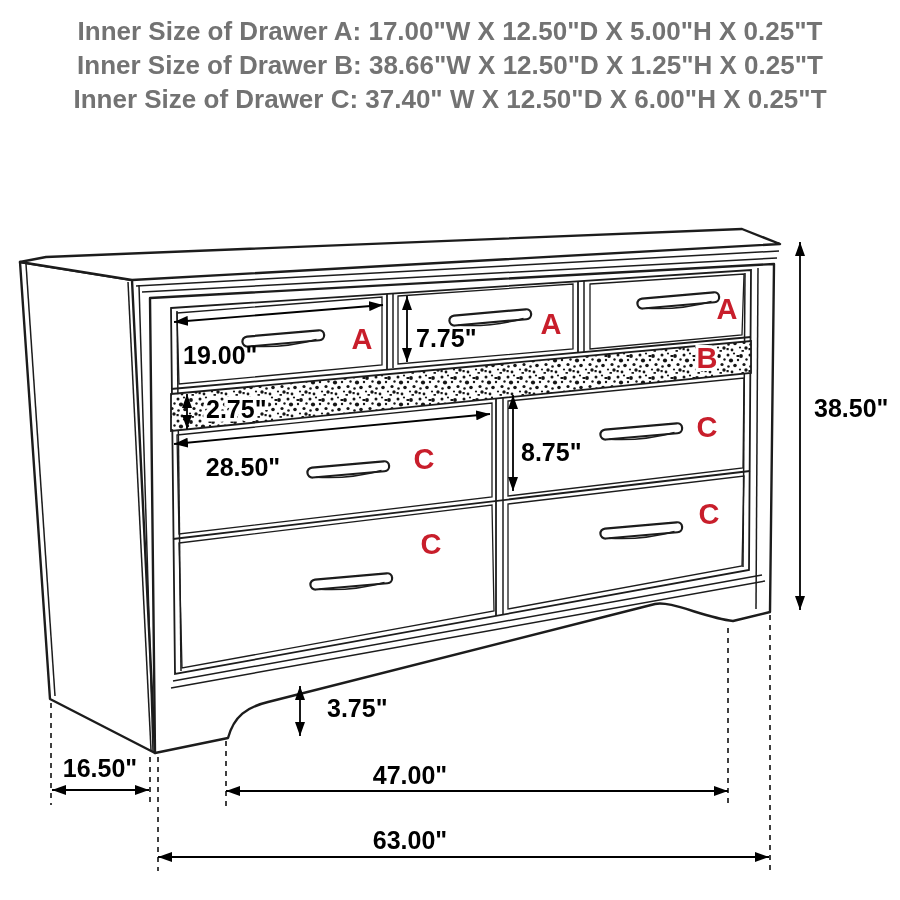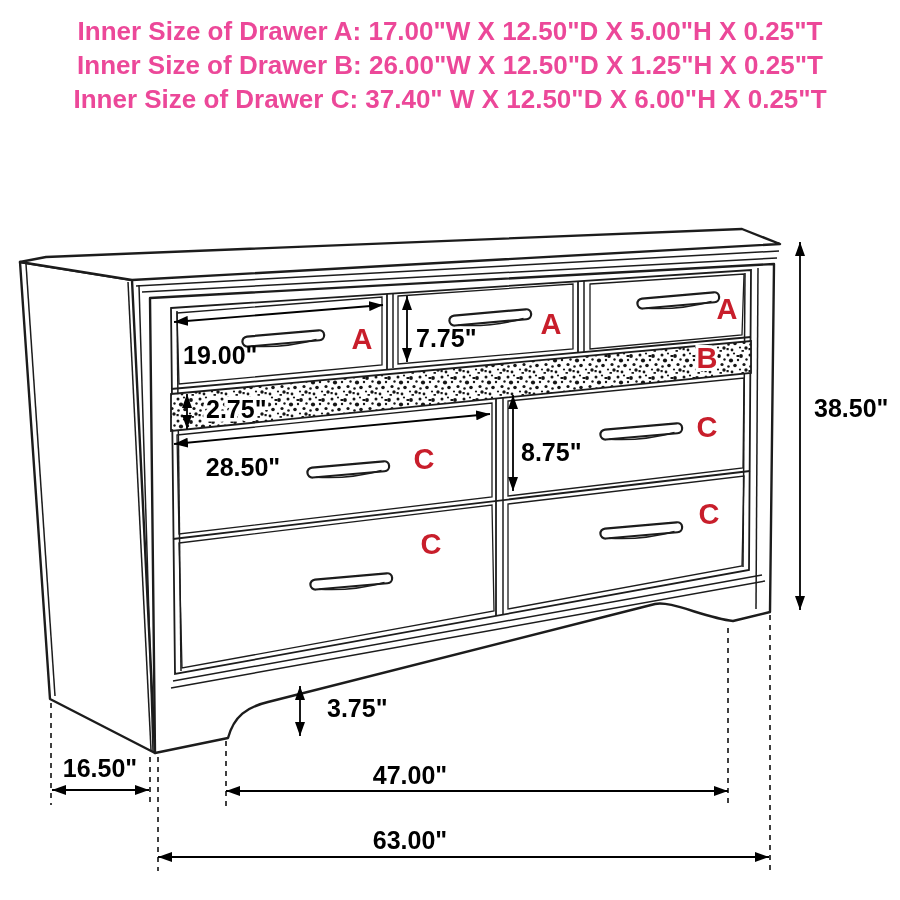--- a/index.html
+++ b/index.html
@@ -1,40 +1,40 @@
 <!DOCTYPE html>
 <html><head>
 <meta charset="utf-8">
 <style>
   html,body{margin:0;padding:0;background:#ffffff;}
   body{width:900px;height:900px;font-family:"Liberation Sans",sans-serif;}
   .stage{position:relative;width:900px;height:900px;background:#ffffff;overflow:hidden;}
   .title-block{
     position:absolute;top:14px;left:0;right:0;
-    text-align:center;font-weight:700;font-size:26px;line-height:34px;color:#ec4899;
+    text-align:center;font-weight:700;font-size:26px;line-height:34px;color:#737373;
   }
   svg.drawing{position:absolute;top:0;left:0;}
   .face{fill:#ffffff;stroke:#1c1c1c;stroke-width:2.4;stroke-linejoin:round;}
   .ln{stroke:#1c1c1c;stroke-width:1.5;fill:none;}
   .ln2{stroke:#1c1c1c;stroke-width:1.8;fill:none;}
   .inset{fill:none;stroke:#1c1c1c;stroke-width:1.3;}
   .dim{stroke:#000000;stroke-width:1.8;fill:none;}
   .dash{stroke:#000000;stroke-width:1.5;fill:none;stroke-dasharray:5 5;}
   .dimtext{font-size:25px;font-weight:700;fill:#000000;}
   .red-label{font-size:29px;font-weight:700;fill:#c81e2b;}
   .red-label.cased{stroke:#ffffff;stroke-width:6px;paint-order:stroke;}
 </style>
 </head>
 <body>
 
 <div class="stage">
 
   <div class="title-block">
     <div>Inner Size of Drawer A: 17.00"W X 12.50"D X 5.00"H X 0.25"T</div>
-    <div>Inner Size of Drawer B: 26.00"W X 12.50"D X 1.25"H X 0.25"T</div>
+    <div>Inner Size of Drawer B: 38.66"W X 12.50"D X 1.25"H X 0.25"T</div>
     <div>Inner Size of Drawer C: 37.40" W X 12.50"D X 6.00"H X 0.25"T</div>
   </div>
 
   <svg class="drawing" width="900" height="900" viewBox="0 0 900 900" style="font-family:'Liberation Sans',sans-serif;">
     <defs>
       <marker id="ah" markerUnits="userSpaceOnUse" markerWidth="14" markerHeight="10" refX="14" refY="5" orient="auto-start-reverse">
         <path d="M0,0 L14,5 L0,10 Z" fill="#000"></path>
       </marker>
       <pattern id="sparkle" width="22" height="22" patternUnits="userSpaceOnUse">
         <rect width="22" height="22" fill="#ffffff"></rect>

